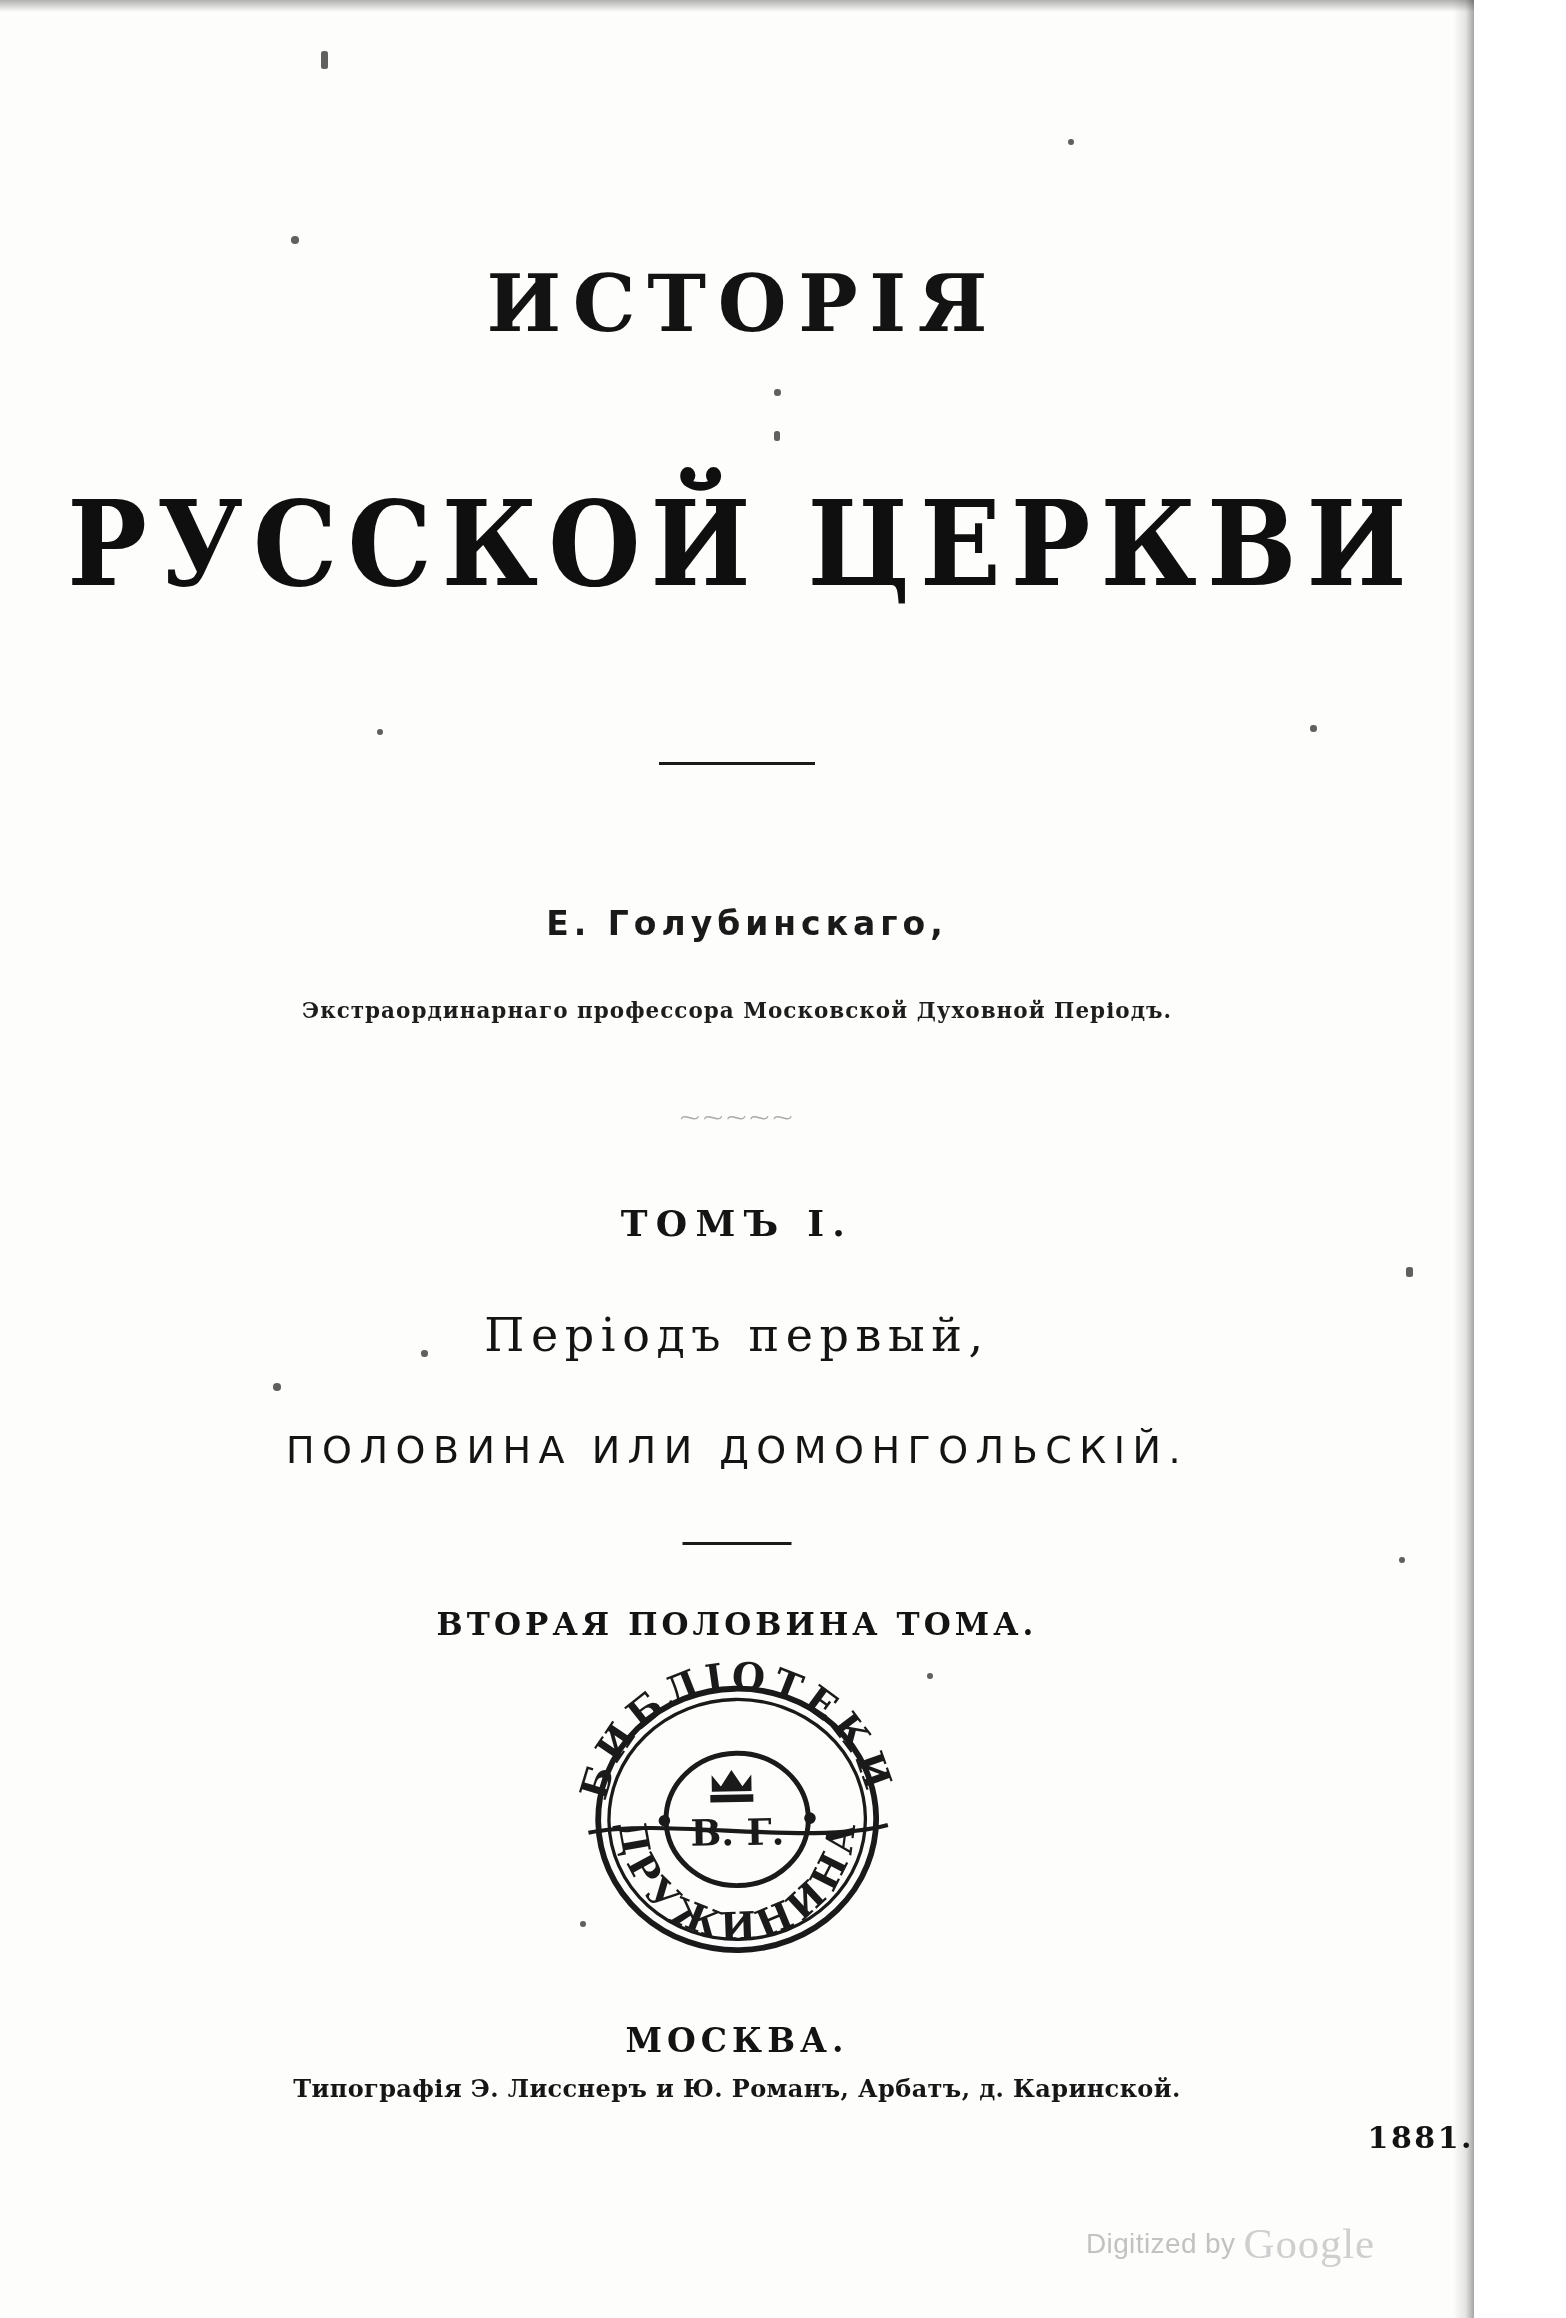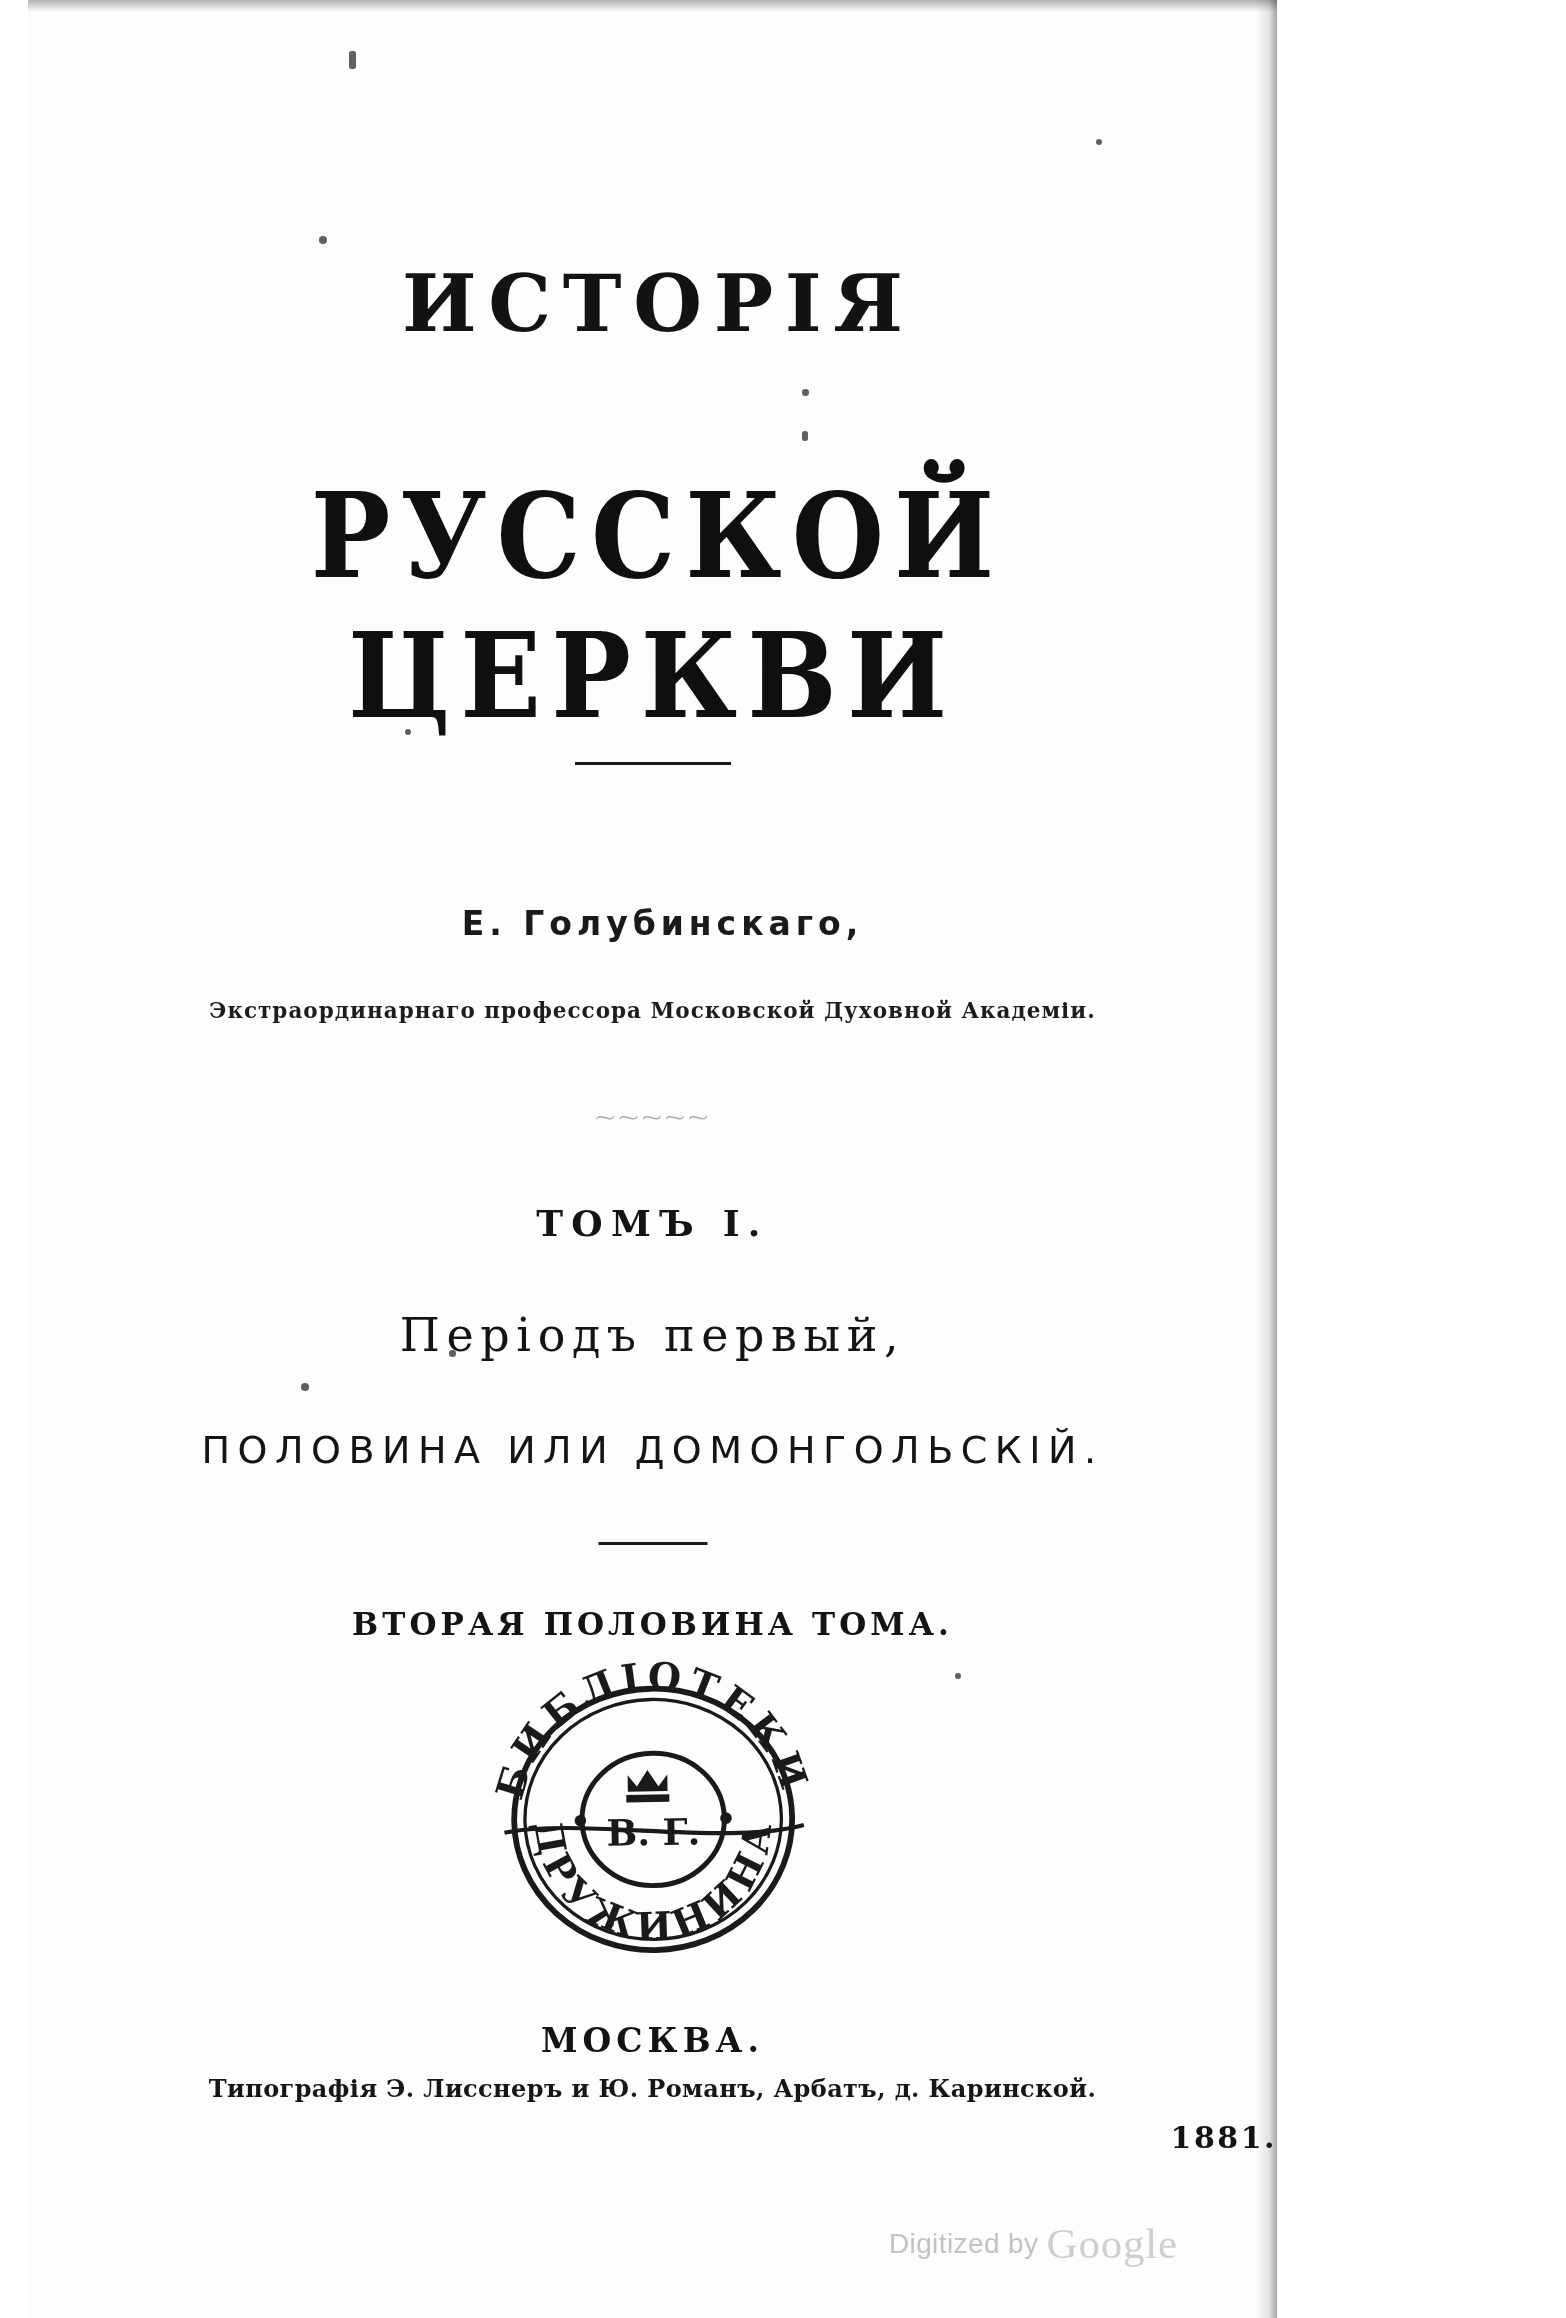--- a/index.html
+++ b/index.html
@@ -5,25 +5,24 @@
   html, body {
     margin: 0;
     padding: 0;
     background: #ffffff;
   }
   body {
     font-family: "Liberation Serif", serif;
   }
   .page {
     position: relative;
-    width: 1249px;
+    width: 1474px;
     height: 2319px;
     background: #fdfdfb;
     overflow: hidden;
-    margin-left: 28px;
   }
   
   .speck {
     position: absolute;
     background: #2b2b2b;
     border-radius: 50%;
     opacity: 0.75;
   }
   .line-main {
     font-family: "DejaVu Serif", serif;
@@ -250,21 +249,21 @@
   <div class="speck" style="left:421px;top:1350px;width:6.6px;height:6.6px;"></div>
   <div class="speck" style="left:927px;top:1673px;width:5.8px;height:5.8px;"></div>
   <div class="speck" style="left:580px;top:1921px;width:5.8px;height:5.8px;"></div>
 
   <div class="t-history line-main">ИСТОРІЯ</div>
   <div class="t-church line-main">РУССКОЙ ЦЕРКВИ</div>
 
   <div class="rule rule-1"></div>
 
   <div class="t-author">Е. Голубинскаго,</div>
-  <div class="t-affil">Экстраординарнаго профессора Московской Духовной Академіи.</div>
+  <div class="t-affil">Экстраординарнаго профессора Московской Духовной Періодъ.</div>
 
   <div class="ornament">⁓⁓⁓⁓⁓</div>
 
   <div class="t-volume">ТОМЪ I.</div>
   <div class="t-period">Періодъ первый,</div>
   <div class="t-subtitle">ПОЛОВИНА ИЛИ ДОМОНГОЛЬСКІЙ.</div>
 
   <div class="rule rule-2"></div>
 
   <div class="t-half">ВТОРАЯ ПОЛОВИНА ТОМА.</div>

